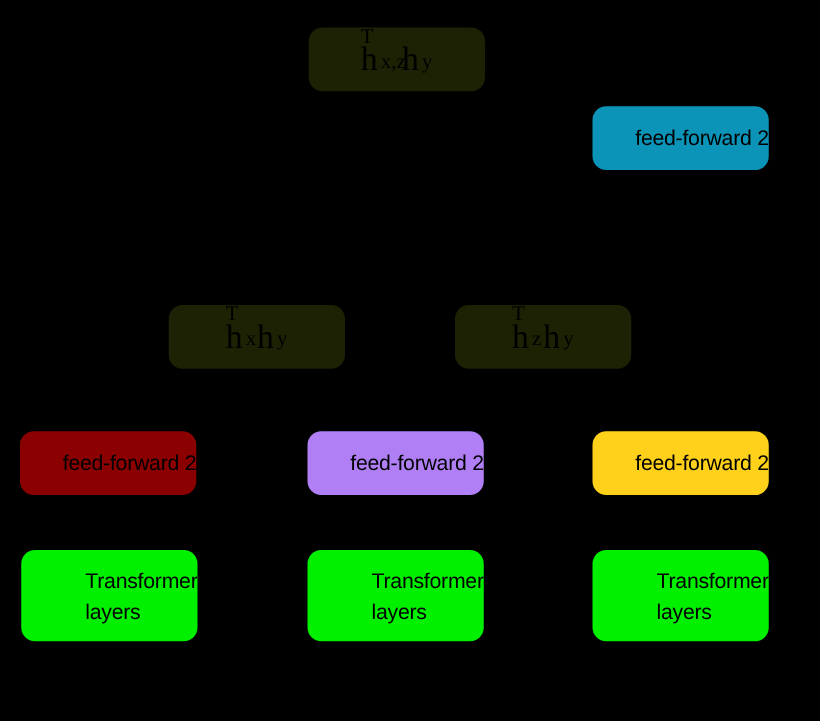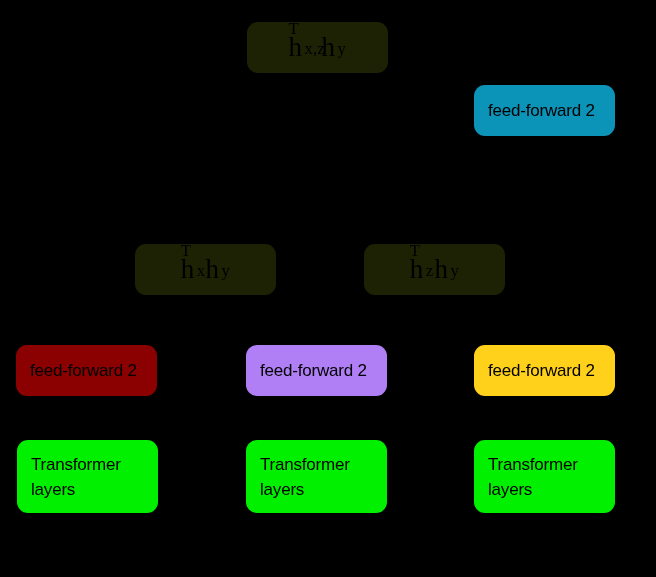--- a/index.html
+++ b/index.html
@@ -18,21 +18,22 @@
   }
   .node {
     position: absolute;
     box-sizing: border-box;
     border-radius: 11px;
     display: flex;
     align-items: center;
     overflow: hidden;
   }
   .node.pad-left {
-    padding-left: 14px;
+    padding-left: 32px;
+    justify-content: flex-end;
   }
   .label {
     font-family: "Liberation Sans", sans-serif;
     font-size: 17px;
     line-height: 25px;
     color: #000000;
     white-space: pre-line;
     letter-spacing: -0.2px;
   }
   .math {

